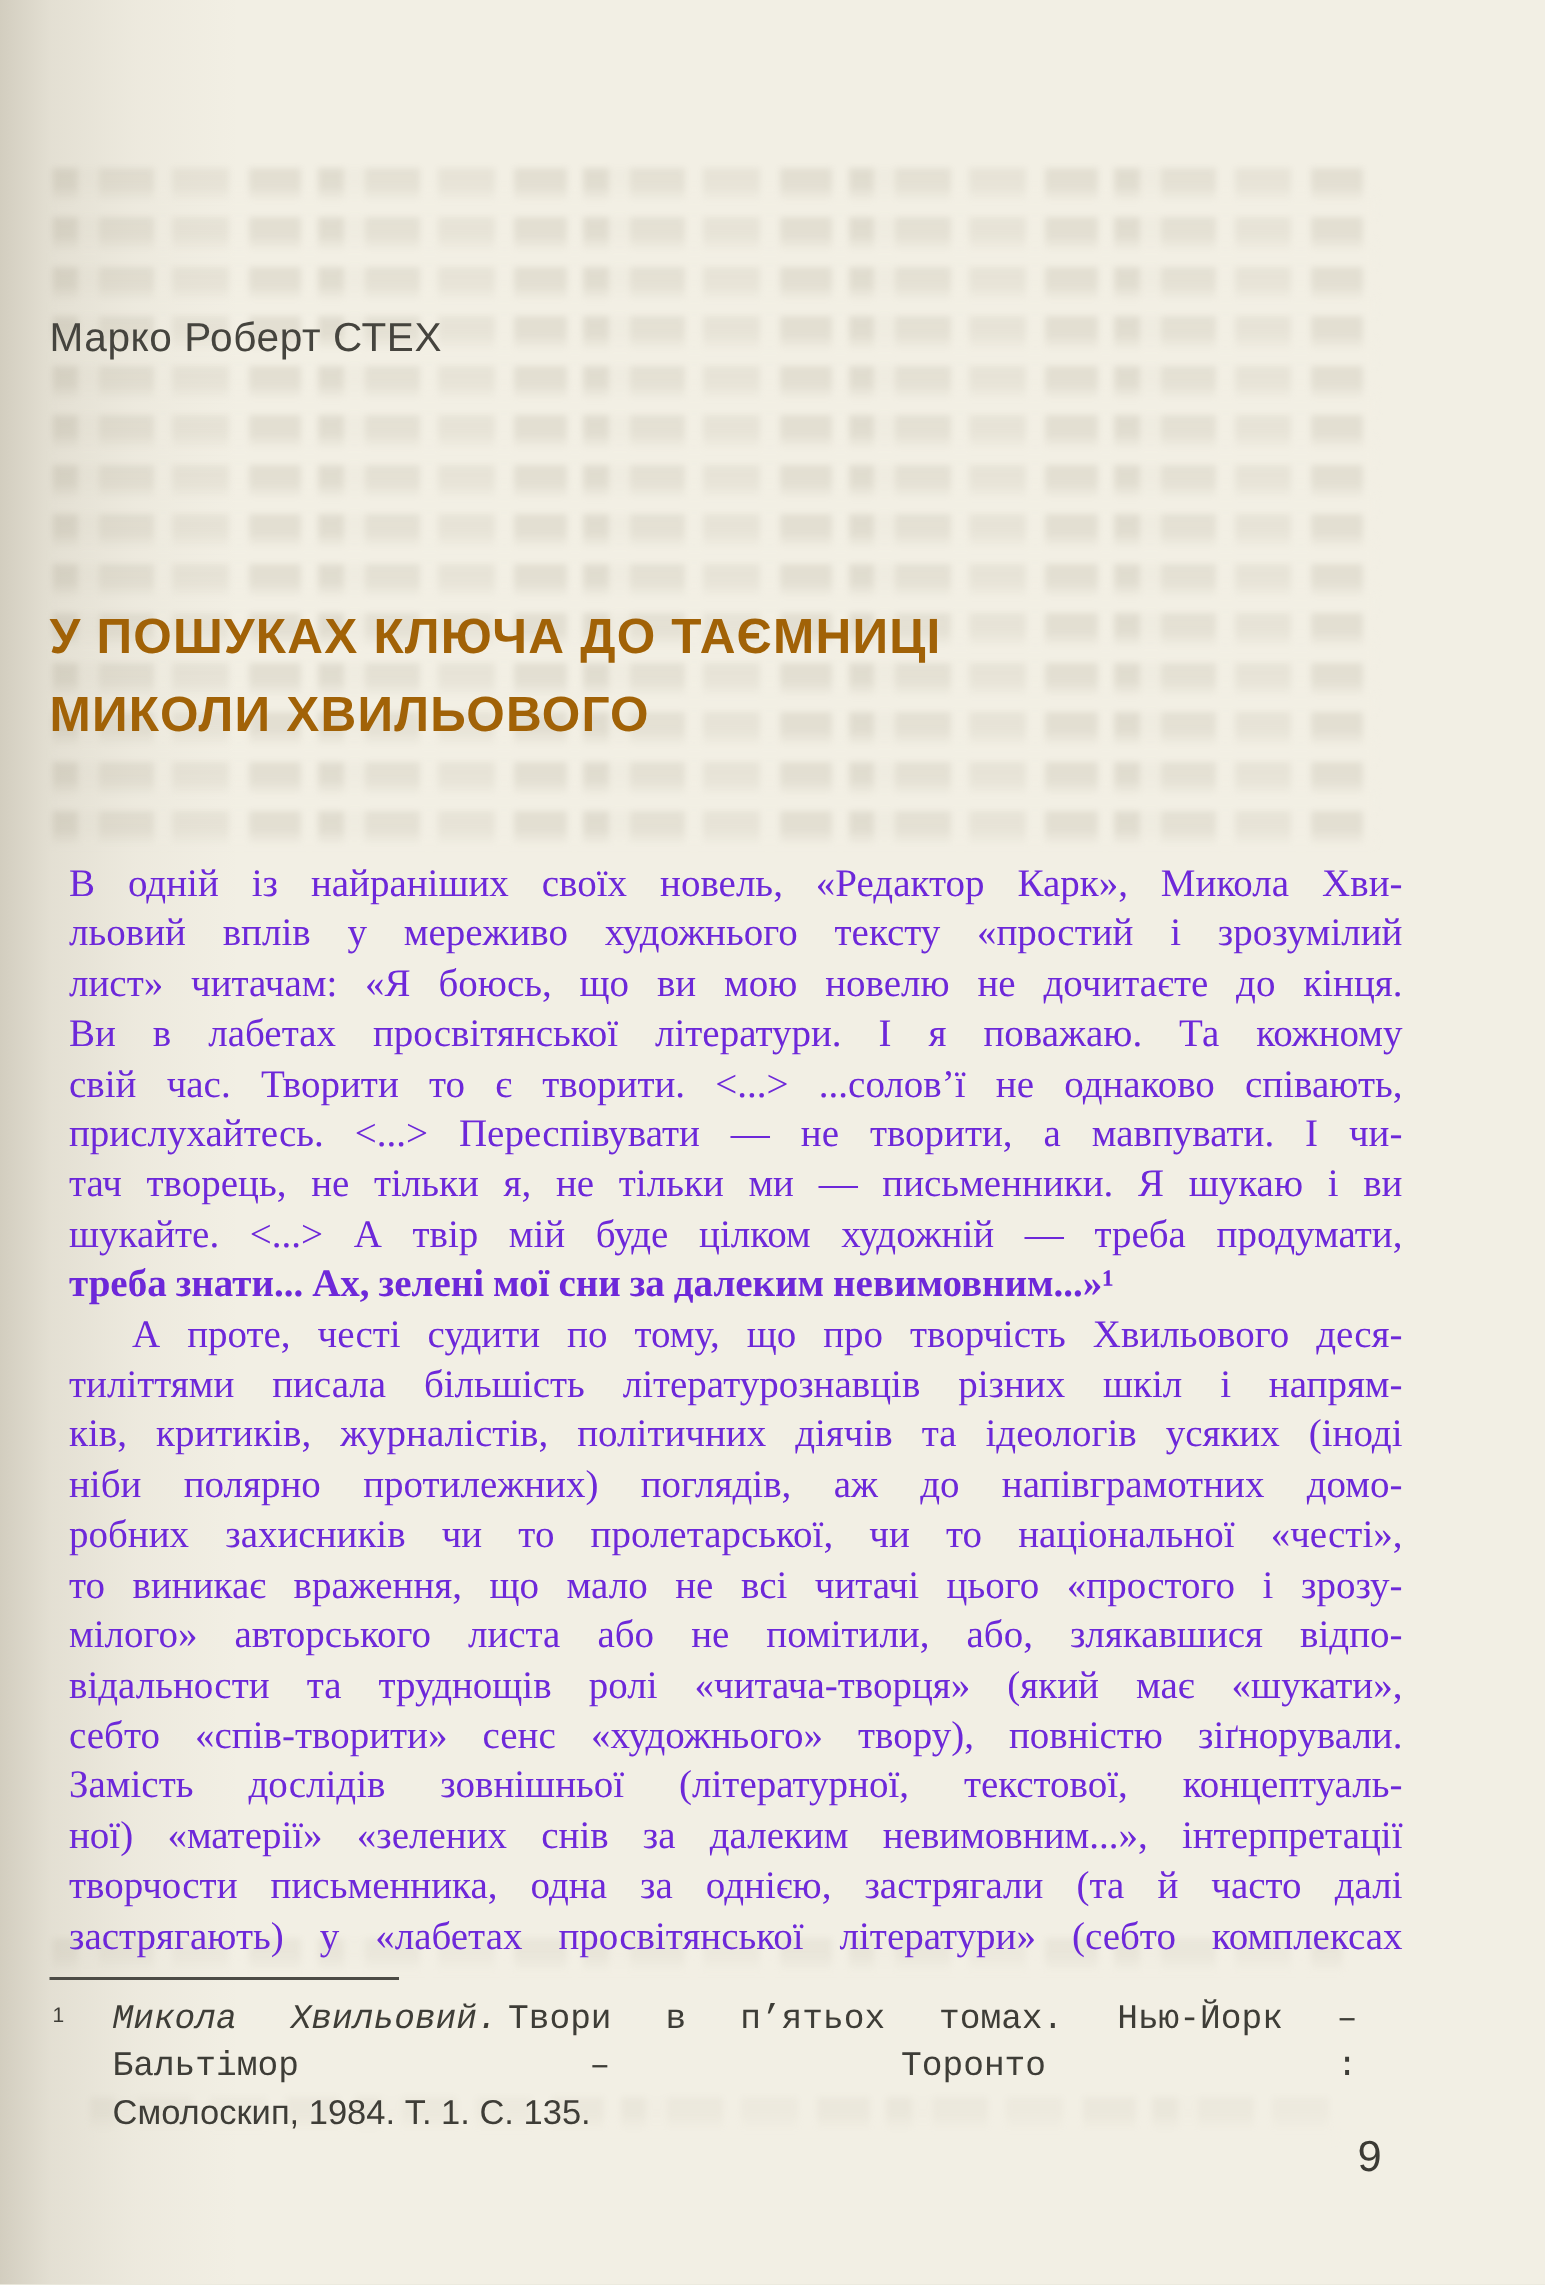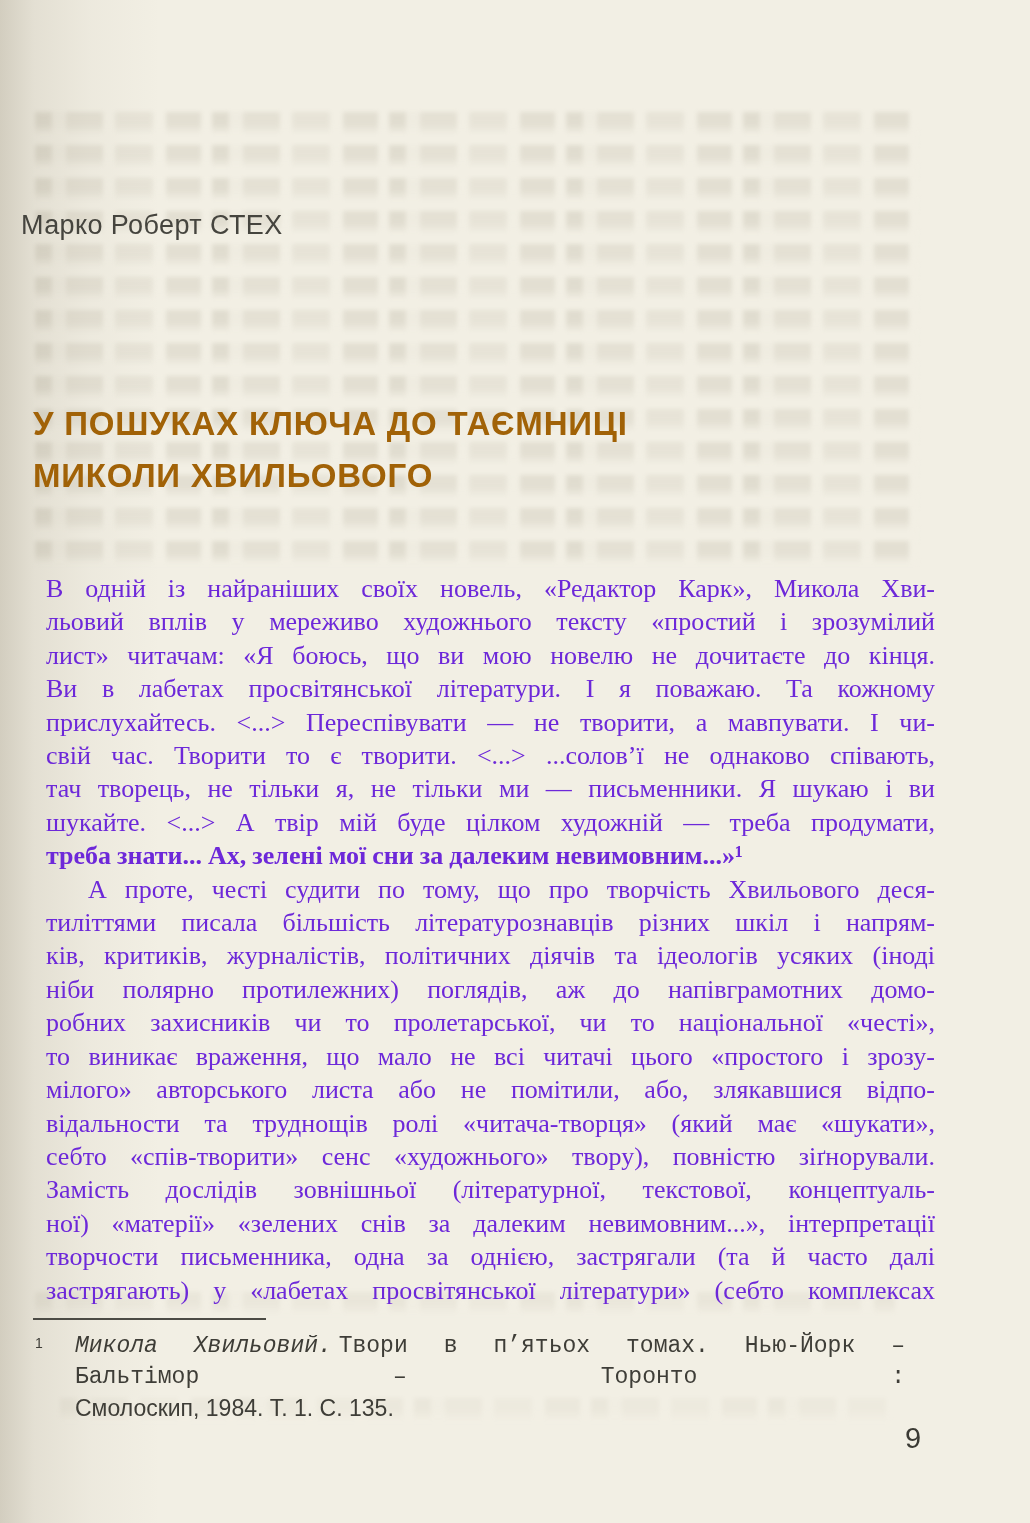--- a/index.html
+++ b/index.html
@@ -35,21 +35,21 @@
         rgba(142,134,111,.27) 31px 68px, rgba(142,134,111,0) 68px 80px,
         rgba(142,134,111,.21) 80px 118px, rgba(142,134,111,0) 118px 131px,
         rgba(142,134,111,.30) 131px 166px, rgba(142,134,111,0) 166px 177px);
     pointer-events:none;
   }
   .ghost-top{left:35px; top:112px; width:882px; height:452px;}
   .ghost-mid{left:35px; top:1292px; width:860px; height:22px; opacity:.28;}
   .ghost-bottom{left:60px; top:1398px; width:830px; height:30px; opacity:.22;}
 
   .author{
-    position:absolute; left:21px; top:208px;
+    position:absolute; left:33px; top:208px;
     font-family:"Liberation Sans", sans-serif;
     font-size:27px; line-height:34px;
     color:#45443e; letter-spacing:.4px;
   }
   .heading{
     position:absolute; left:33px; top:398px;
     font-family:"Liberation Sans", sans-serif;
     font-weight:700; font-size:33px; line-height:52px;
     color:#a16207; letter-spacing:.8px;
   }
@@ -106,22 +106,22 @@
     <div>У ПОШУКАХ КЛЮЧА ДО ТАЄМНИЦІ</div>
     <div>МИКОЛИ ХВИЛЬОВОГО</div>
   </div>
 
   <div class="body-text">
     <div class="para para-end">
         <div class="bodyline">В одній із найраніших своїх новель, «Редактор Карк», Микола Хви-</div>
         <div class="bodyline">льовий вплів у мереживо художнього тексту «простий і зрозумілий</div>
         <div class="bodyline">лист» читачам: «Я боюсь, що ви мою новелю не дочитаєте до кінця.</div>
         <div class="bodyline">Ви в лабетах просвітянської літератури. І я поважаю. Та кожному</div>
+        <div class="bodyline">свій час. Творити то є творити. &lt;...&gt; ...солов’ї не однаково співають,</div>
         <div class="bodyline">прислухайтесь. &lt;...&gt; Переспівувати — не творити, а мавпувати. І чи-</div>
-        <div class="bodyline">свій час. Творити то є творити. &lt;...&gt; ...солов’ї не однаково співають,</div>
         <div class="bodyline">тач творець, не тільки я, не тільки ми — письменники. Я шукаю і ви</div>
         <div class="bodyline">шукайте. &lt;...&gt; А твір мій буде цілком художній — треба продумати,</div>
         <div class="bodyline">треба знати... Ах, зелені мої сни за далеким невимовним...»¹</div>
       </div>
     <div class="para para-indent">
         <div class="bodyline">А проте, честі судити по тому, що про творчість Хвильового деся-</div>
         <div class="bodyline">тиліттями писала більшість літературознавців різних шкіл і напрям-</div>
         <div class="bodyline">ків, критиків, журналістів, політичних діячів та ідеологів усяких (іноді</div>
         <div class="bodyline">ніби полярно протилежних) поглядів, аж до напівграмотних домо-</div>
         <div class="bodyline">робних захисників чи то пролетарської, чи то національної «честі»,</div>

